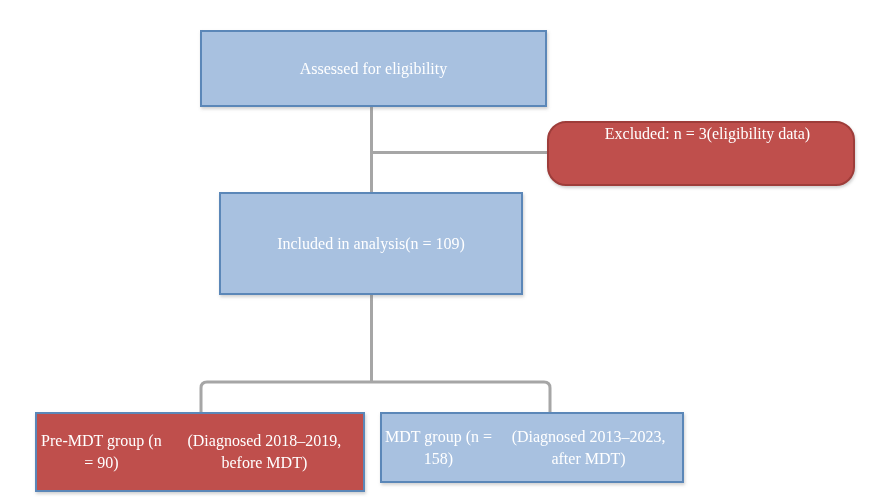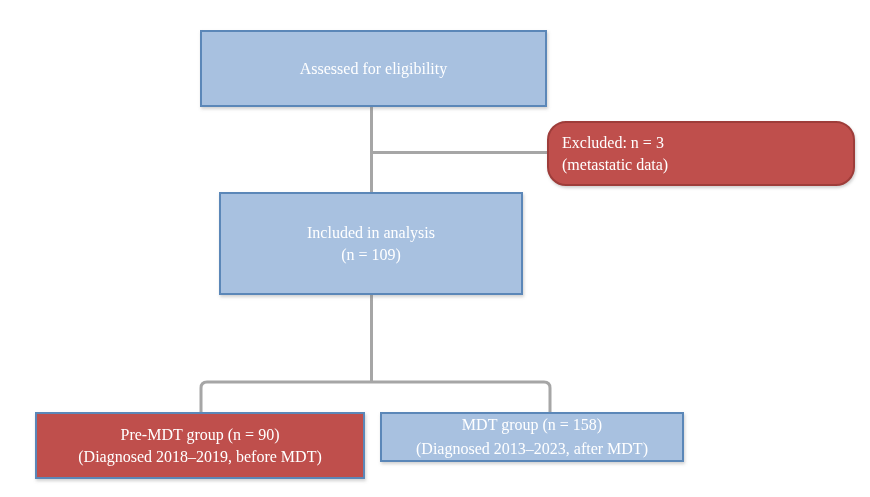--- a/index.html
+++ b/index.html
@@ -22,21 +22,21 @@
   }
   svg.connectors path {
     fill: none;
     stroke: var(--connector, #a6a6a6);
     stroke-width: 3;
   }
   .box {
     position: absolute;
     box-sizing: border-box;
     display: flex;
-    flex-direction: column;
+    flex-direction: row;
     justify-content: center;
     align-items: center;
     text-align: center;
     color: var(--text-color, #ffffff);
     font-size: 16px;
     line-height: 22px;
     box-shadow: 1px 2px 3px rgba(120,120,120,0.35);
   }
   .box.blue {
     background: var(--blue-fill, #a8c1e0);
@@ -66,31 +66,31 @@
     <path d="M371.5,293 L371.5,382"></path>
     <path d="M201,413 L201,388 Q201,382 207,382 L544,382 Q550,382 550,388 L550,413"></path>
   </svg>
 
   <div class="box blue" style="left:200px; top:30px; width:347px; height:77px;">
     <div>Assessed for eligibility</div>
   </div>
 
   <div class="box red left-align" style="left:547px; top:121px; width:308px; height:65px;border-radius:19px;">
     <div>Excluded: n = 3</div>
-    <div>(metastatic data)</div>
+    <div>(eligibility data)</div>
   </div>
 
   <div class="box blue" style="left:219px; top:192px; width:304px; height:103px;">
     <div>Included in analysis</div>
     <div>(n = 109)</div>
   </div>
 
-  <div class="box red blue-border" style="left:35px; top:412px; width:330px; height:67px;">
+  <div class="box red blue-border" style="left:35px; top:412px; width:330px; height:80px;">
     <div>Pre-MDT group (n = 90)</div>
     <div>(Diagnosed 2018–2019, before MDT)</div>
   </div>
 
-  <div class="box blue" style="left:380px; top:412px; width:304px; height:50px;justify-content:space-between;">
+  <div class="box blue" style="left:380px; top:412px; width:304px; height:71px;justify-content:space-between;">
     <div>MDT group (n = 158)</div>
     <div>(Diagnosed 2013–2023, after MDT)</div>
   </div>
 
 </div>
 
 </body></html>

